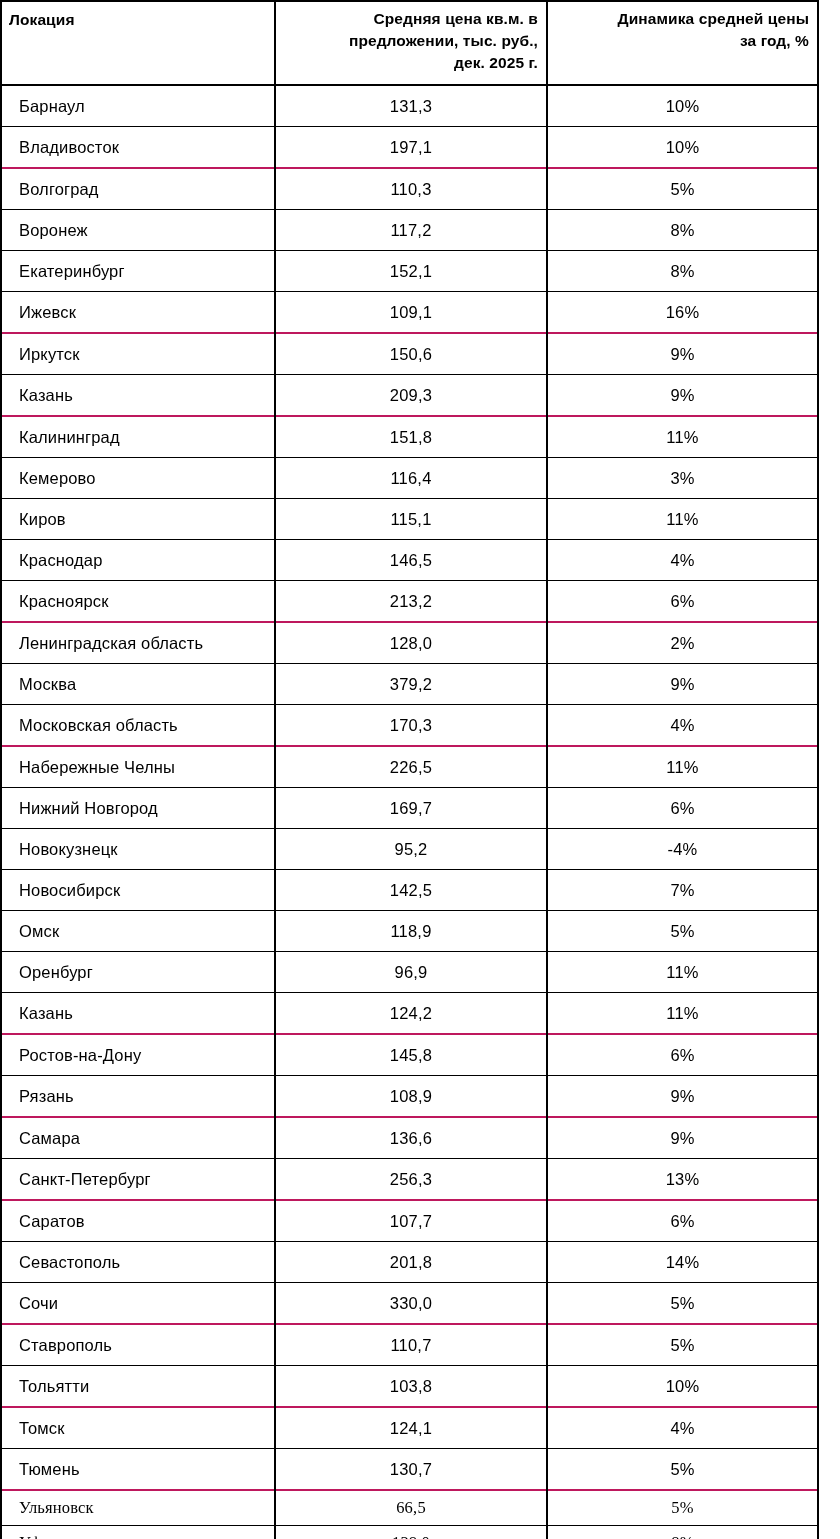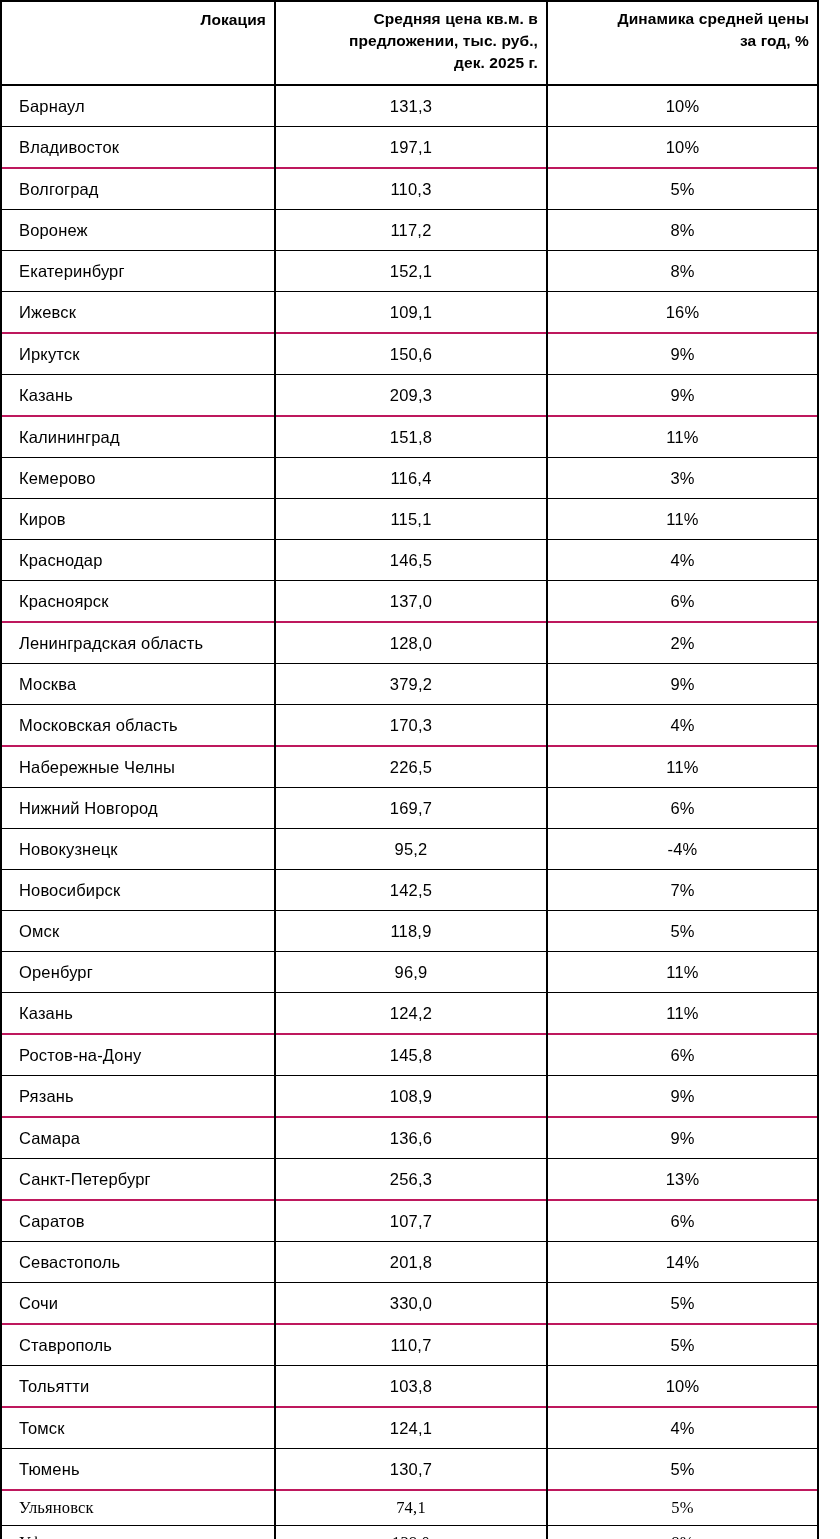--- a/index.html
+++ b/index.html
@@ -40,21 +40,21 @@
     font-size: 15.5px;
     font-weight: bold;
     line-height: 1.42;
     padding: 6px 8px 8px 8px;
     height: 67px;
     vertical-align: top;
     letter-spacing: 0.1px;
   }
 
   thead th.th-location {
-    text-align: right;
+    text-align: left;
     padding-left: 7px;
     padding-top: 7px;
     border-radius: 15px;
   }
 
   thead th.th-price,
   thead th.th-dynamic {
     text-align: right;
   }
 
@@ -164,21 +164,21 @@
           <td class="cell-price">115,1</td>
           <td class="cell-dynamic">11%</td>
         </tr>
         <tr>
           <td class="cell-location">Краснодар</td>
           <td class="cell-price">146,5</td>
           <td class="cell-dynamic">4%</td>
         </tr>
         <tr>
           <td class="cell-location">Красноярск</td>
-          <td class="cell-price">137,0</td>
+          <td class="cell-price">213,2</td>
           <td class="cell-dynamic">6%</td>
         </tr>
         <tr class="rule-strong">
           <td class="cell-location">Ленинградская область</td>
           <td class="cell-price">128,0</td>
           <td class="cell-dynamic">2%</td>
         </tr>
         <tr>
           <td class="cell-location">Москва</td>
           <td class="cell-price">379,2</td>
@@ -274,21 +274,21 @@
           <td class="cell-price">124,1</td>
           <td class="cell-dynamic">4%</td>
         </tr>
         <tr>
           <td class="cell-location">Тюмень</td>
           <td class="cell-price">130,7</td>
           <td class="cell-dynamic">5%</td>
         </tr>
         <tr class="rule-strong compact">
           <td class="cell-location">Ульяновск</td>
-          <td class="cell-price">74,1</td>
+          <td class="cell-price">66,5</td>
           <td class="cell-dynamic">5%</td>
         </tr>
         <tr class="compact">
           <td class="cell-location">Уфа</td>
           <td class="cell-price">138,0</td>
           <td class="cell-dynamic">8%</td>
         </tr>
       </tbody>
   </table>
 </div>

